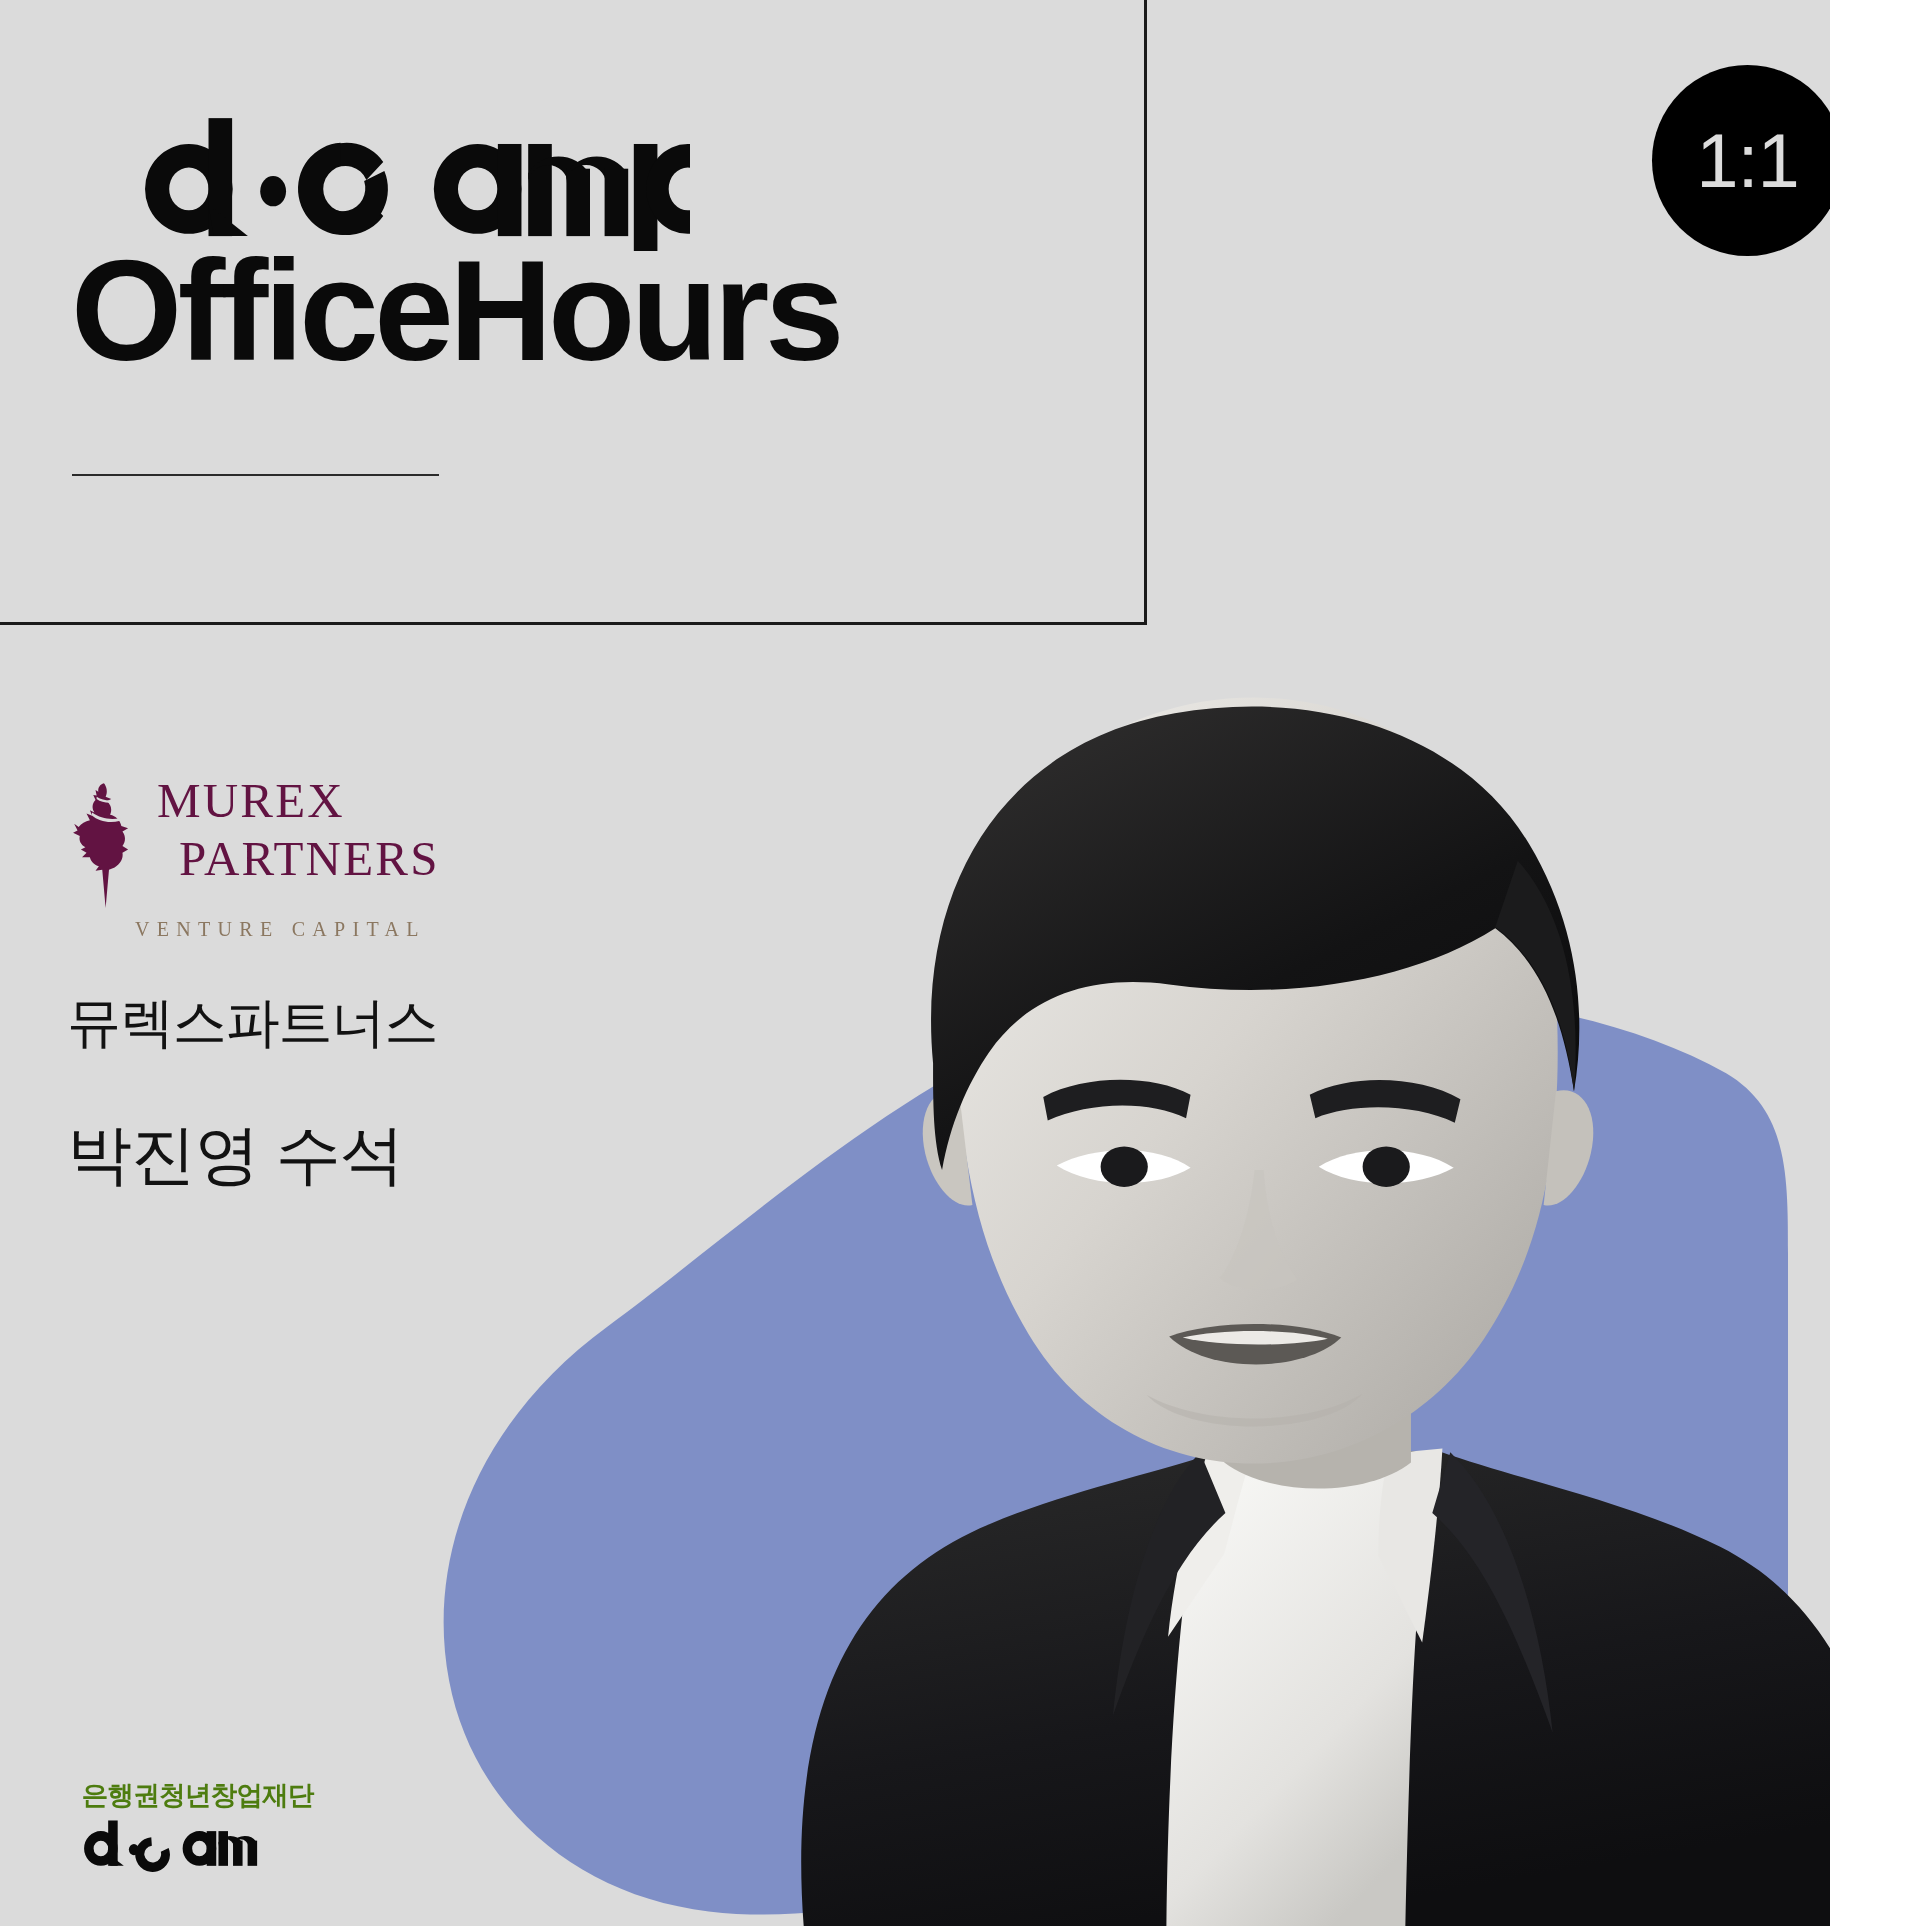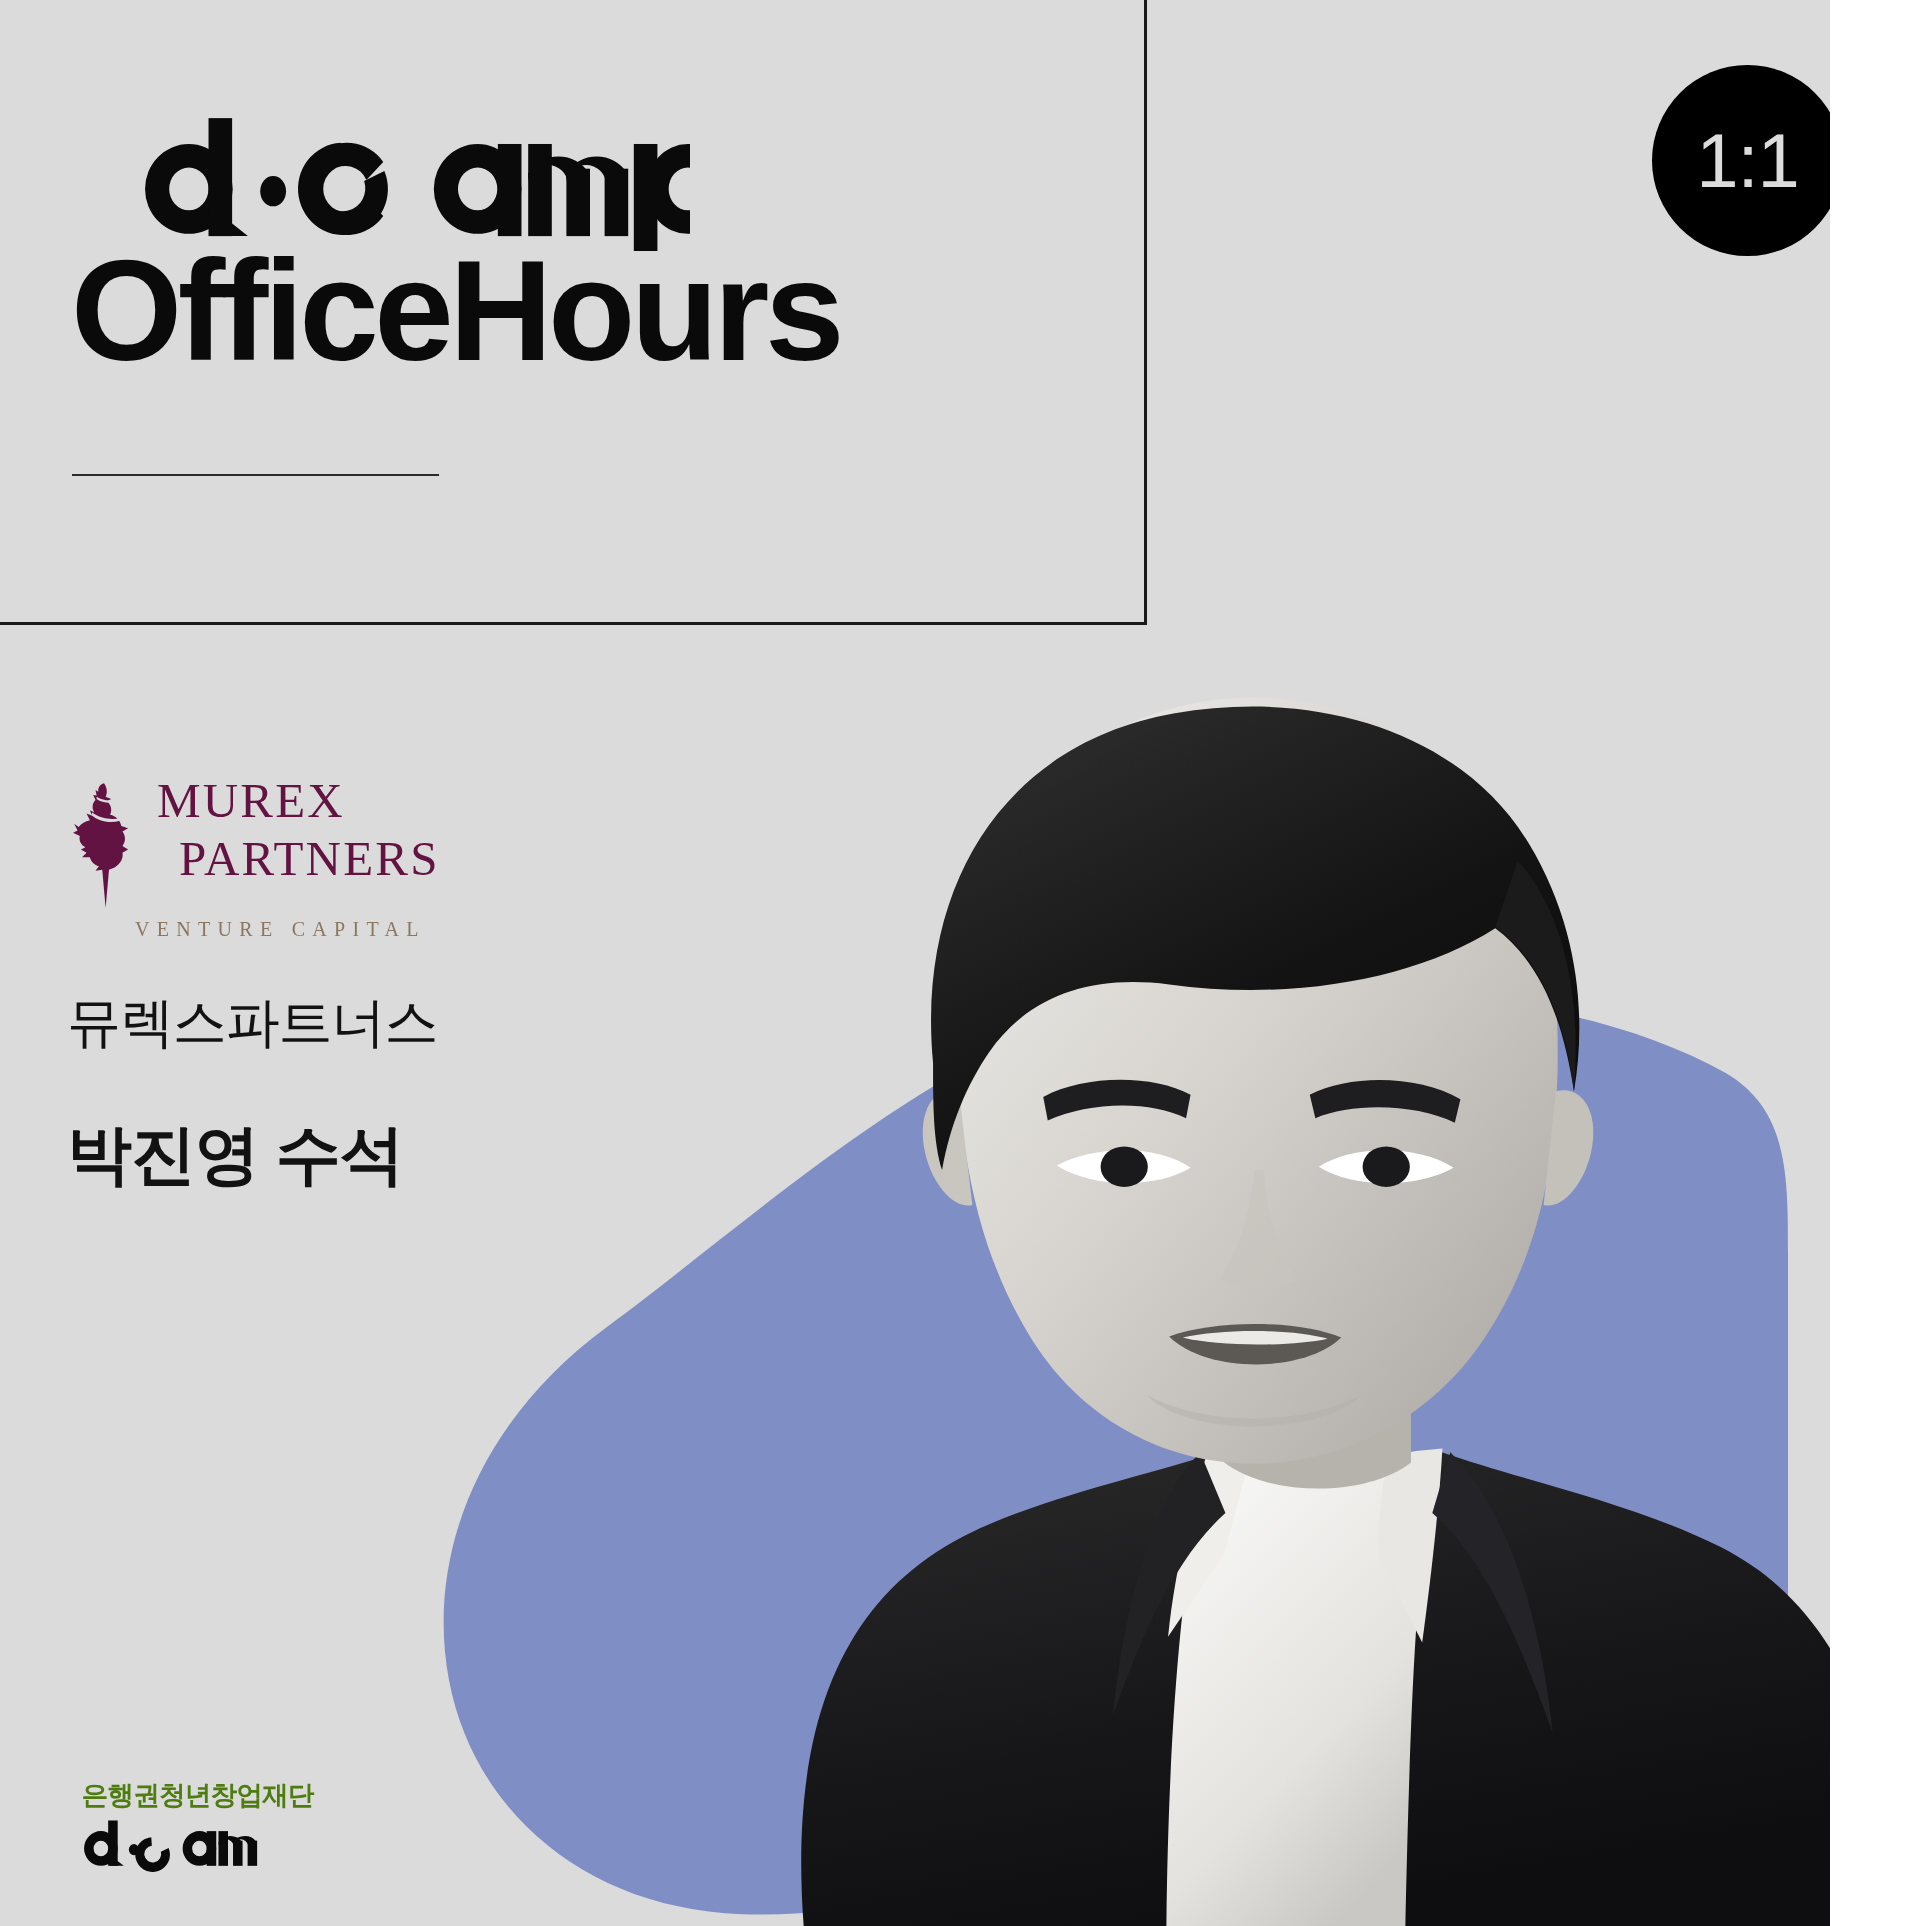--- a/index.html
+++ b/index.html
@@ -126,21 +126,21 @@
     font-weight:400;
     letter-spacing:-1.1px;
     color:#121212;
     line-height:1;
     white-space:nowrap;
   }
   .speaker-name{
     position:absolute;
     left:67px; top:1122px;
     font-size:65px;
-    font-weight:700;
+    font-weight:400;
     letter-spacing:-1.1px;
     color:#121212;
     line-height:1;
     white-space:nowrap;
     text-align:center;
   }
 
   
   .footer{
     position:absolute;

